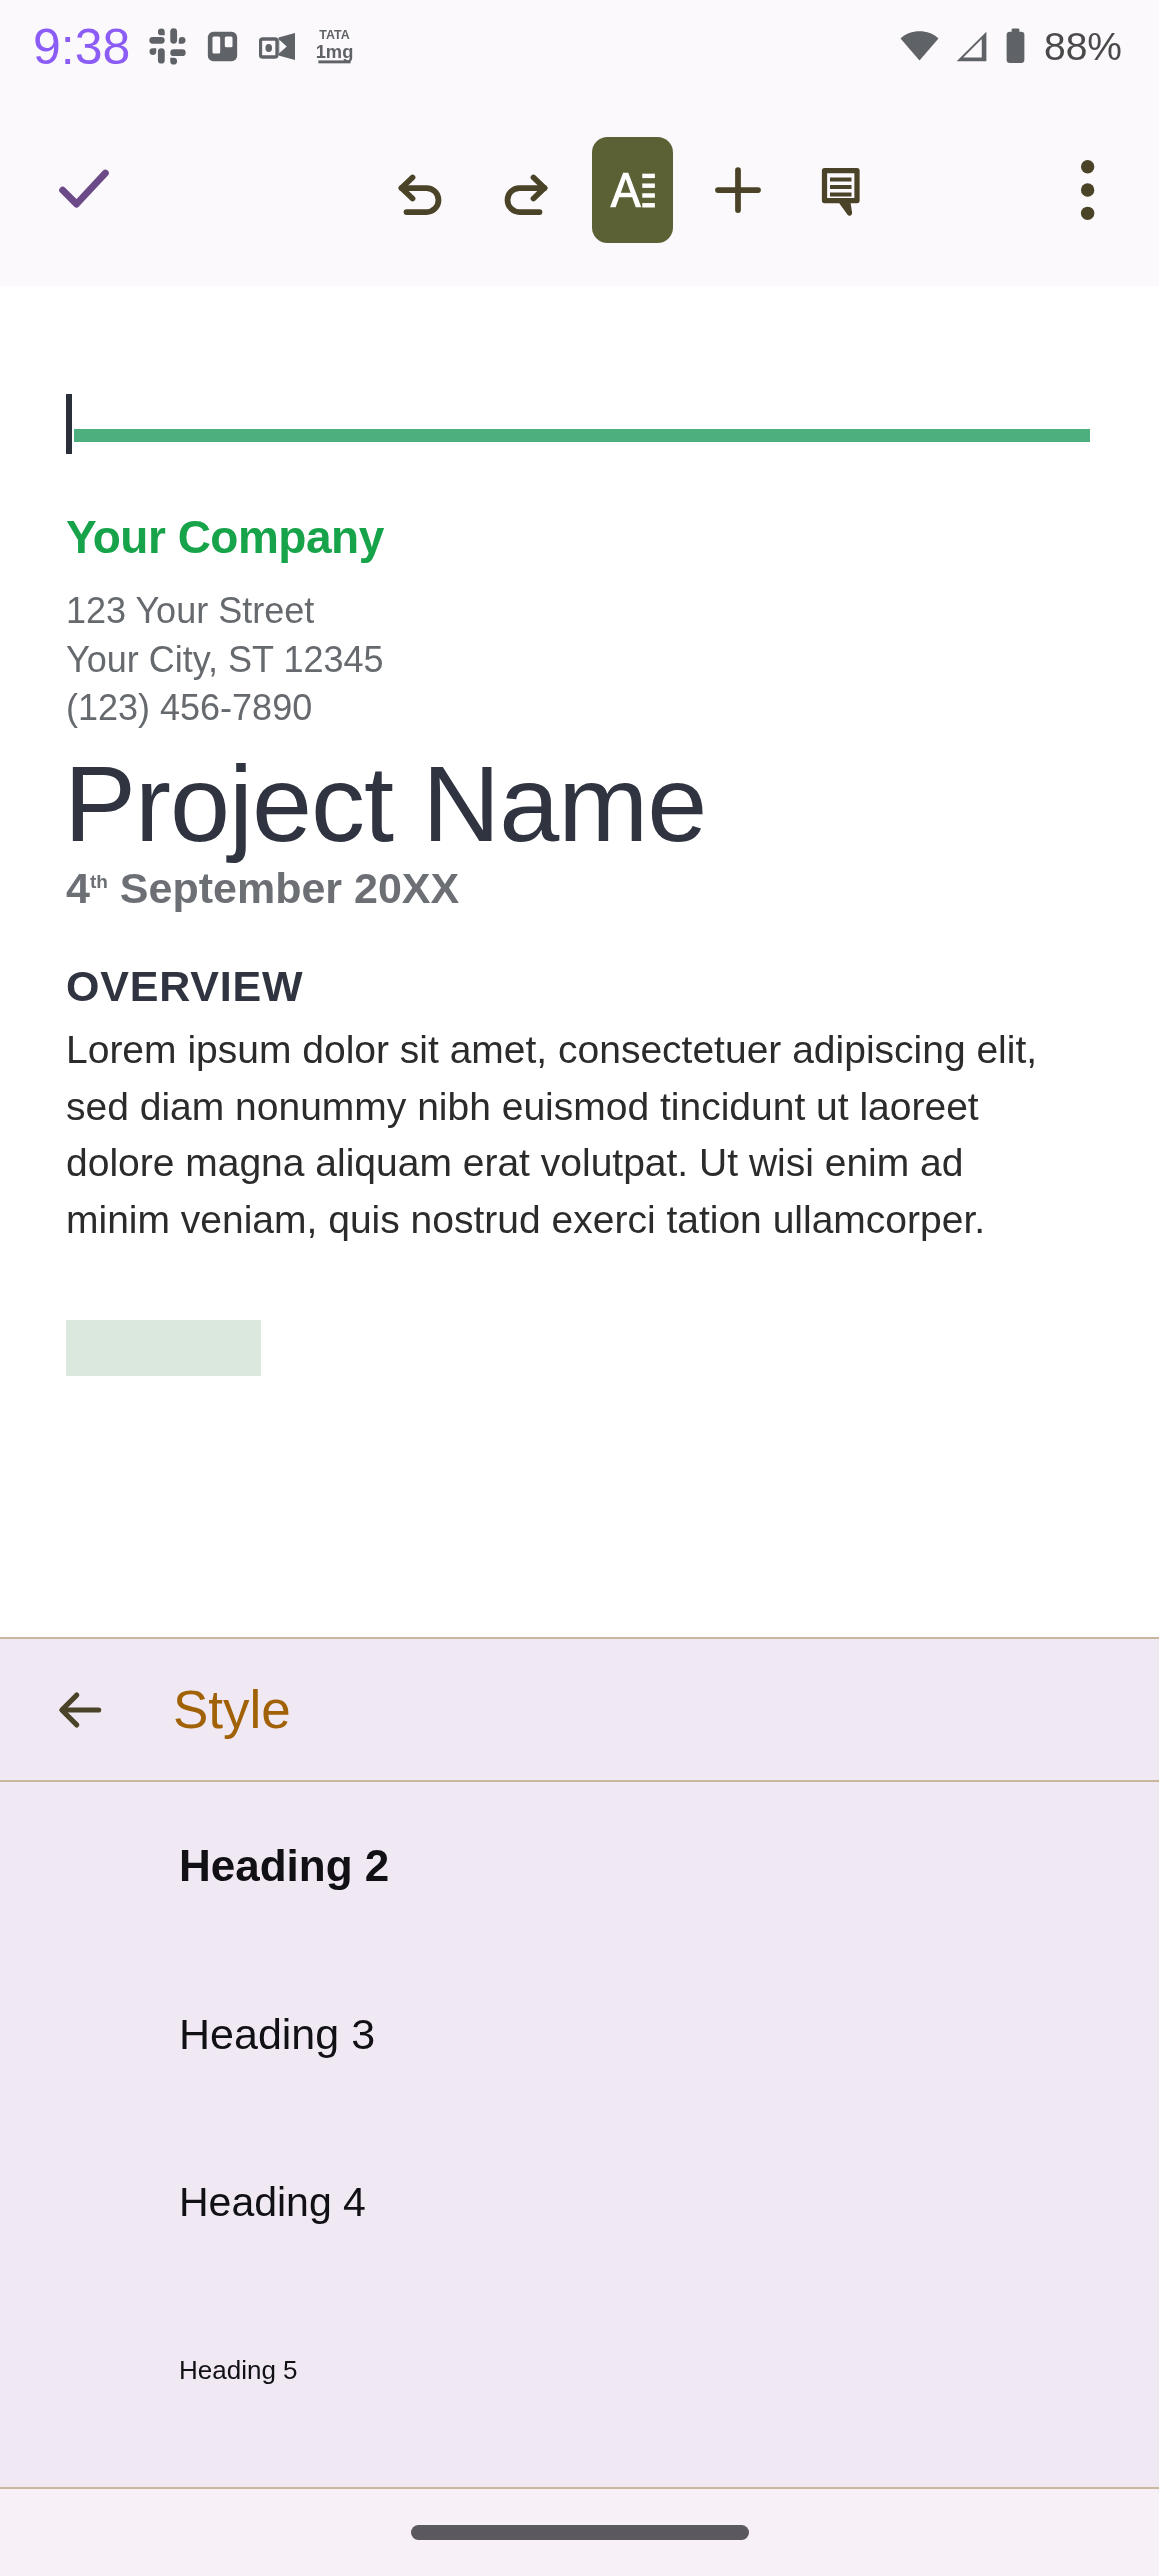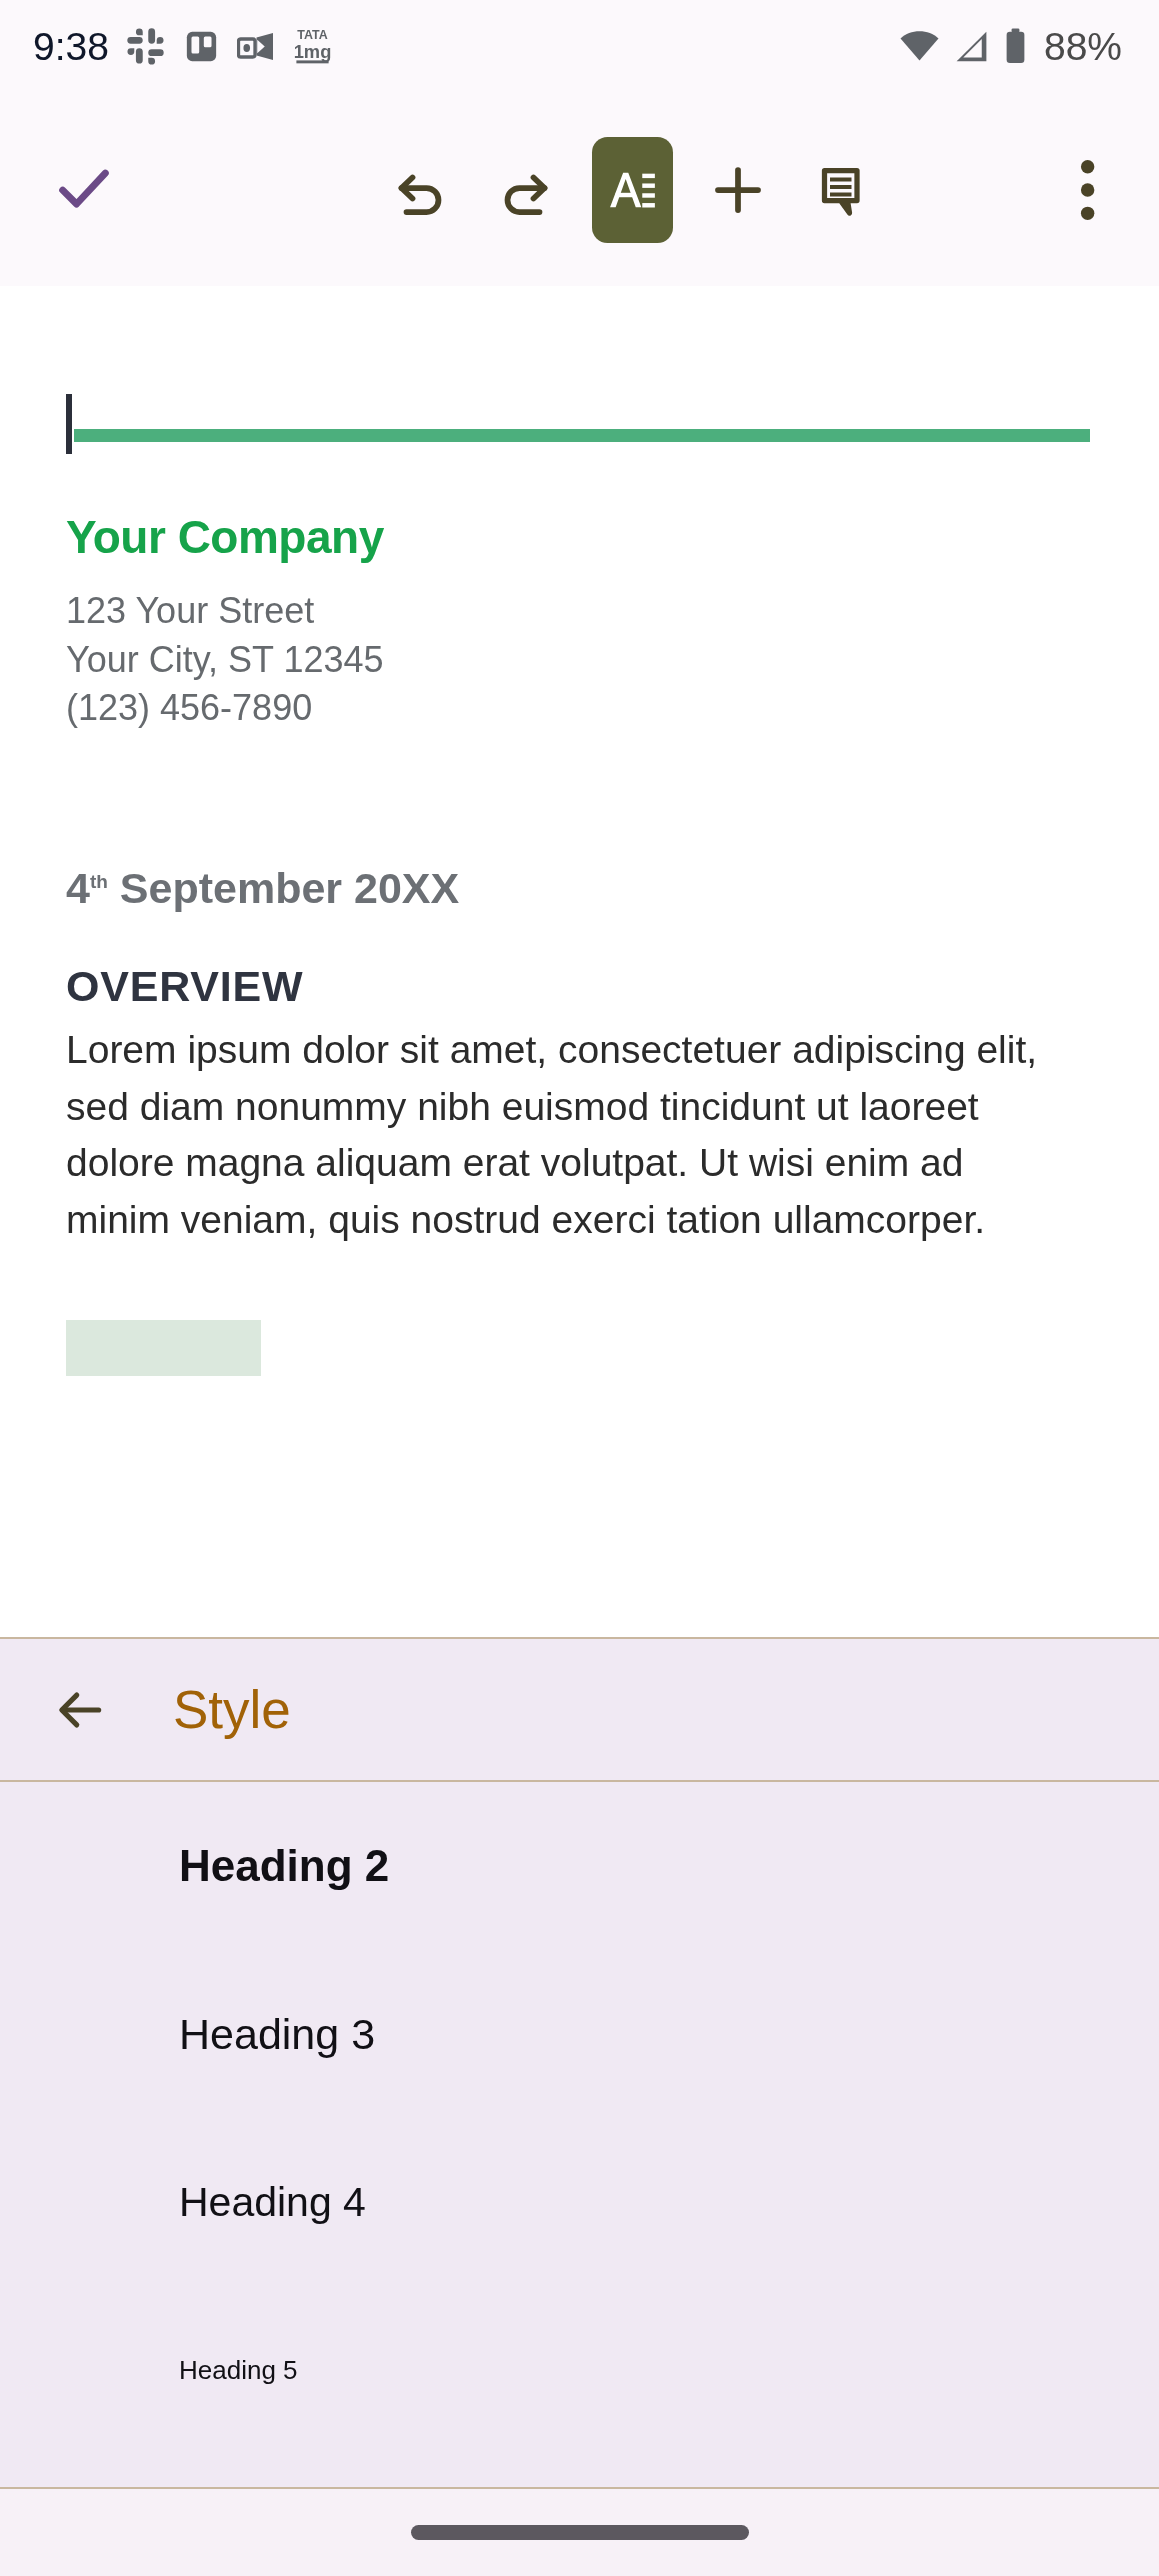--- a/index.html
+++ b/index.html
@@ -13,21 +13,21 @@
 
   
   .statusbar {
     position:absolute; top:0; left:0; width:1159px; height:93px;
     background:#fcf9fc;
     display:flex; align-items:center; justify-content:space-between;
     padding:0 37px 0 33px;
   }
   .status-left { display:flex; align-items:center; gap:17.4px; }
   .status-right { display:flex; align-items:center; gap:13.5px; }
-  .clock { font-size:39px; color:#0f172a; letter-spacing:0px; font-family:"Liberation Sans", sans-serif; }
+  .clock { font-size:50px; color:#8b5cf6; letter-spacing:0px; font-family:"Liberation Sans", sans-serif; }
   .sicon { display:block; }
   .batt-pct { font-size:39px; color:#4a4a4a; margin-left:3.9px; }
 
   
   .toolbar {
     position:absolute; top:93px; left:0; width:1159px; height:193px;
     background:#fcf9fc;
     display:flex; align-items:center;
   }
   .tb-check { position:absolute; left:52px; top:50%; transform:translateY(-50%); cursor:pointer; }
@@ -250,20 +250,21 @@
     <div class="hr-wrap">
       <div class="hr-cursor"></div>
       <div class="hr-line"></div>
     </div>
 
     <div class="company">Your Company</div>
     <div class="addr addr1">123 Your Street</div>
     <div class="addr addr2">Your City, ST 12345</div>
     <div class="addr addr3">(123) 456-7890</div>
 
+    <div class="proj-title">Project Name</div>
 
     <div class="proj-date">
       <span>4</span><sup>th</sup><span> September 20XX</span>
     </div>
 
     <div class="ov-head">OVERVIEW</div>
     <div class="ov-body">Lorem ipsum dolor sit amet, consectetuer adipiscing elit, sed diam nonummy nibh euismod tincidunt ut laoreet dolore magna aliquam erat volutpat. Ut wisi enim ad minim veniam, quis nostrud exerci tation ullamcorper.</div>
 
     <div class="hl-block"></div>
   </div>

